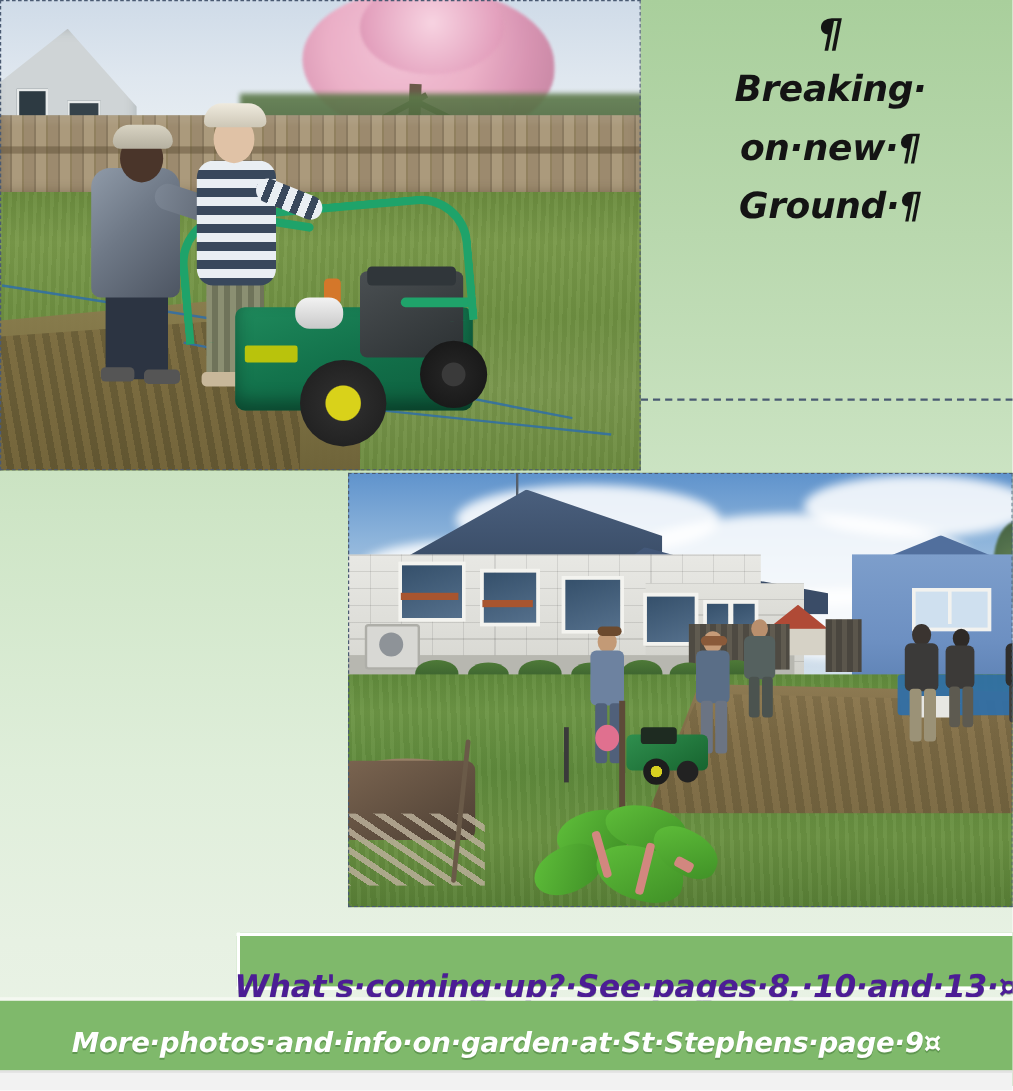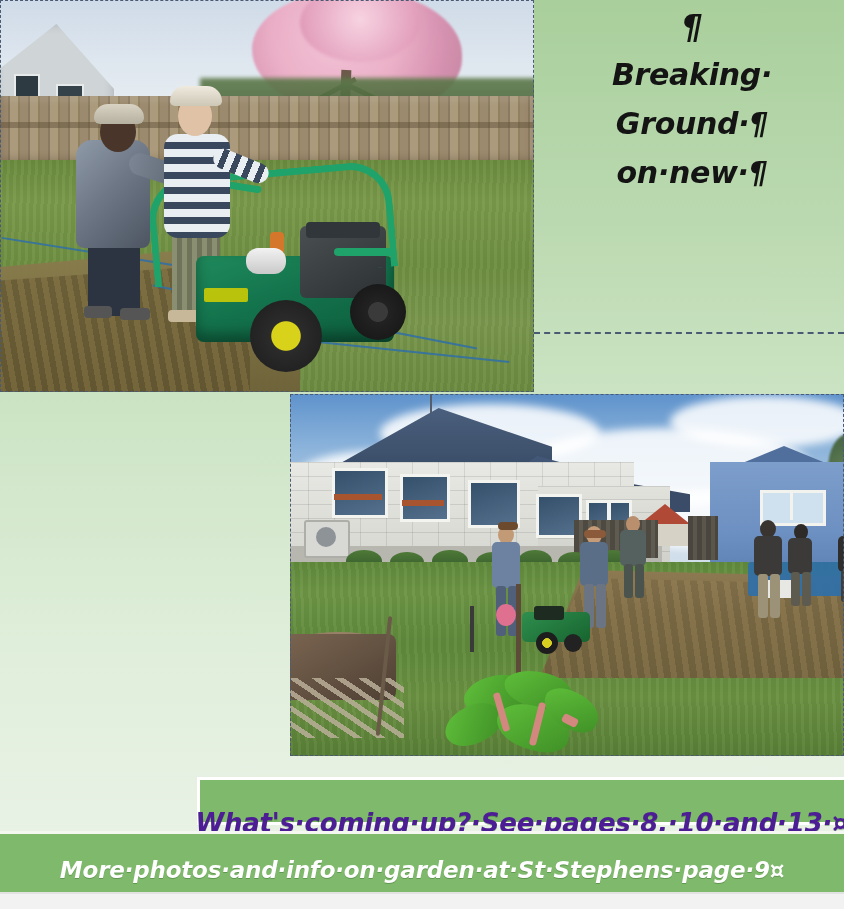--- a/index.html
+++ b/index.html
@@ -416,22 +416,22 @@
         <span class="p2-stalk" style="left:124px;top:44px;width:16px;height:9px;transform:rotate(28deg);"></span>
       </div>
       <div class="layer" style="left:92px;top:222px;width:4px;height:120px;background:#6a5a48;border-radius:3px;transform:rotate(6deg);"></div>
     </div>
     <div class="sel"></div>
   </div>
 
   <div id="title-block">
     <div class="tline pil">¶</div>
     <div class="tline">Breaking·</div>
+    <div class="tline">on·new·¶</div>
     <div class="tline">Ground·¶</div>
-    <div class="tline">on·new·¶</div>
   </div>
 
   <div id="bar-upcoming">
     <span class="bartext">What's·coming·up?·See·pages·8,·10·and·13·¤</span>
   </div>
 
   <div id="bar-more-topline"></div>
   <div id="bar-more">
     <span class="bartext">More·photos·and·info·on·garden·at·St·Stephens·page·9¤</span>
   </div>

